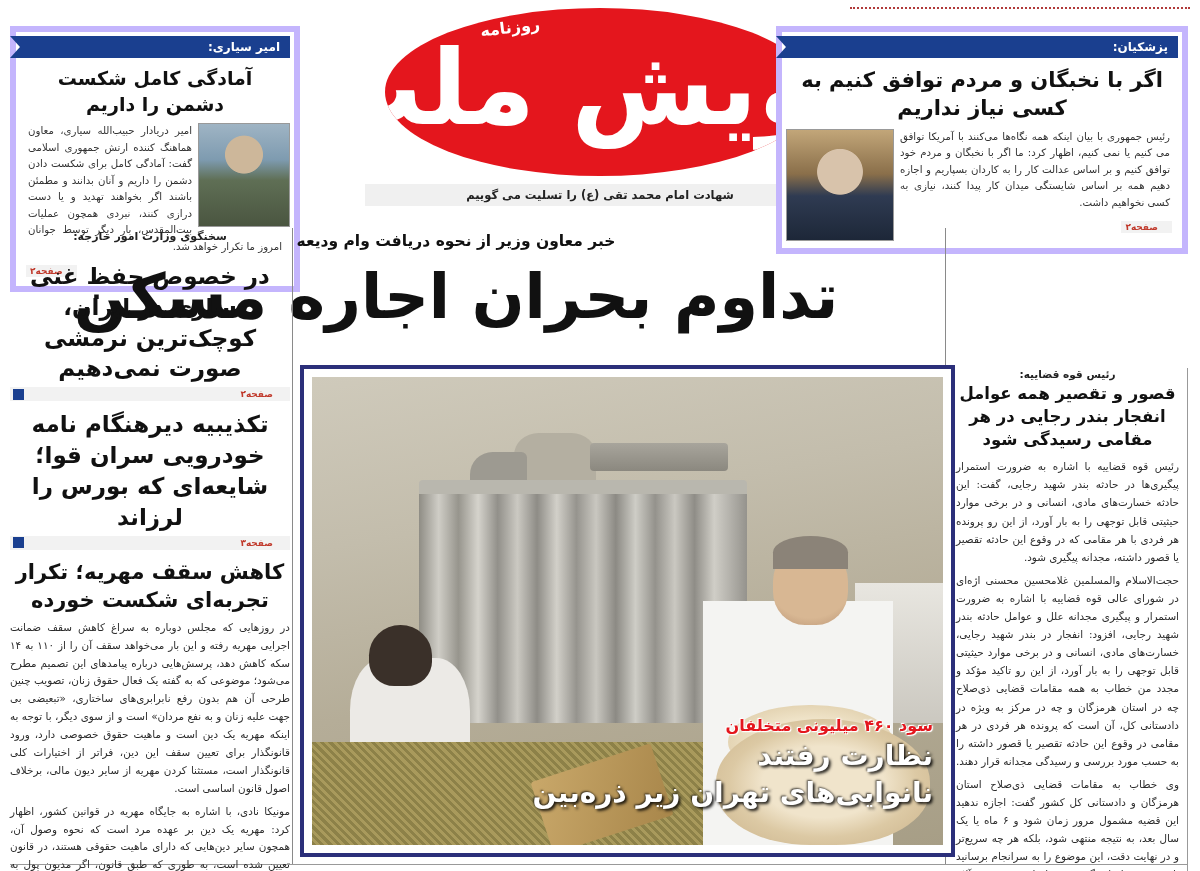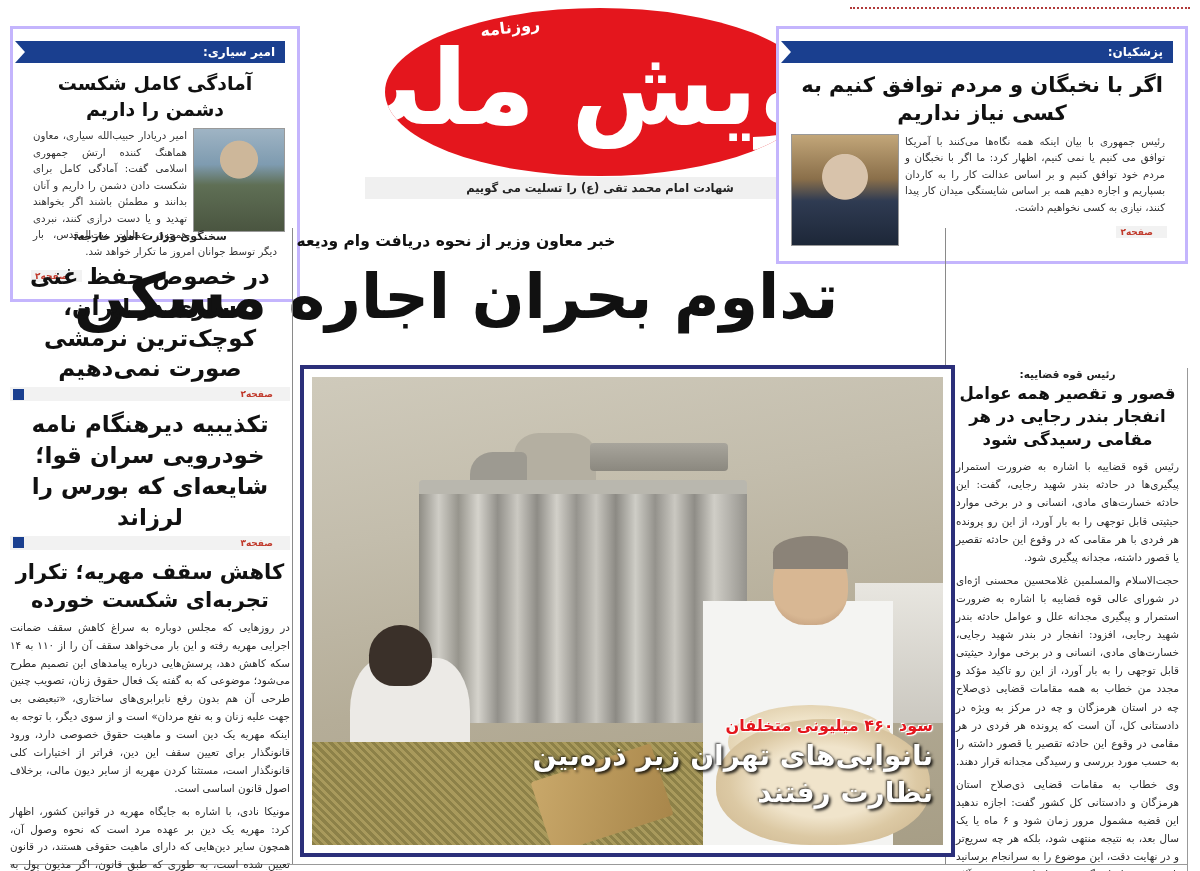--- a/index.html
+++ b/index.html
@@ -85,36 +85,36 @@
   .logo-sub {
     position: absolute;
     top: 10px;
     left: 95px;
     font-size: 16px;
     color: #ffffff;
     font-weight: bold;
     transform: rotate(-7deg);
   }
   .masthead-slogan {
-    margin-top: 1px;
+    margin-top: 8px;
     background: #f0f0f0;
     font-size: 11.5px;
     color: #222;
     padding: 4px 0;
     font-weight: 600;
   }
 
   
   .topbox {
     position: absolute;
     top: 26px;
     width: 290px;
-    border: 3px solid #c4b5fd;
+    border: 6px solid #c4b5fd;
     background: #fff;
-    padding: 12px;
+    padding: 4px;
   }
   .topbox.left { left: 10px; }
   .topbox.right { right: 12px; width: 412px;}
 
   .kicker {
     background: #1a3f8f;
     color: #fff;
     font-size: 12px;
     font-weight: bold;
     padding: 4px 10px;
@@ -550,22 +550,22 @@
       <div class="ph-rack"></div>
       <div class="ph-baker"></div>
       <div class="ph-baker-head"></div>
       <div class="ph-baker-hair"></div>
       <div class="ph-paddle"></div>
       <div class="ph-bread2"></div>
       <div class="ph-bread"></div>
 
       <div class="red-banner">سود ۴۶۰ میلیونی متخلفان</div>
       <div class="photo-caption">
+        <div>نظارت رفتند</div>
         <div>نانوایی‌های تهران زیر ذره‌بین</div>
-        <div>نظارت رفتند</div>
       </div>
     </div>
   </div>
 
   <div class="rightcol">
     <div class="rc-kicker">رئیس قوه قضاییه:</div>
     <div class="rc-head">
       <div class="rc-stamp"></div>
       <span>قصور و تقصیر همه عوامل انفجار بندر رجایی در هر مقامی رسیدگی شود</span>
     </div>

